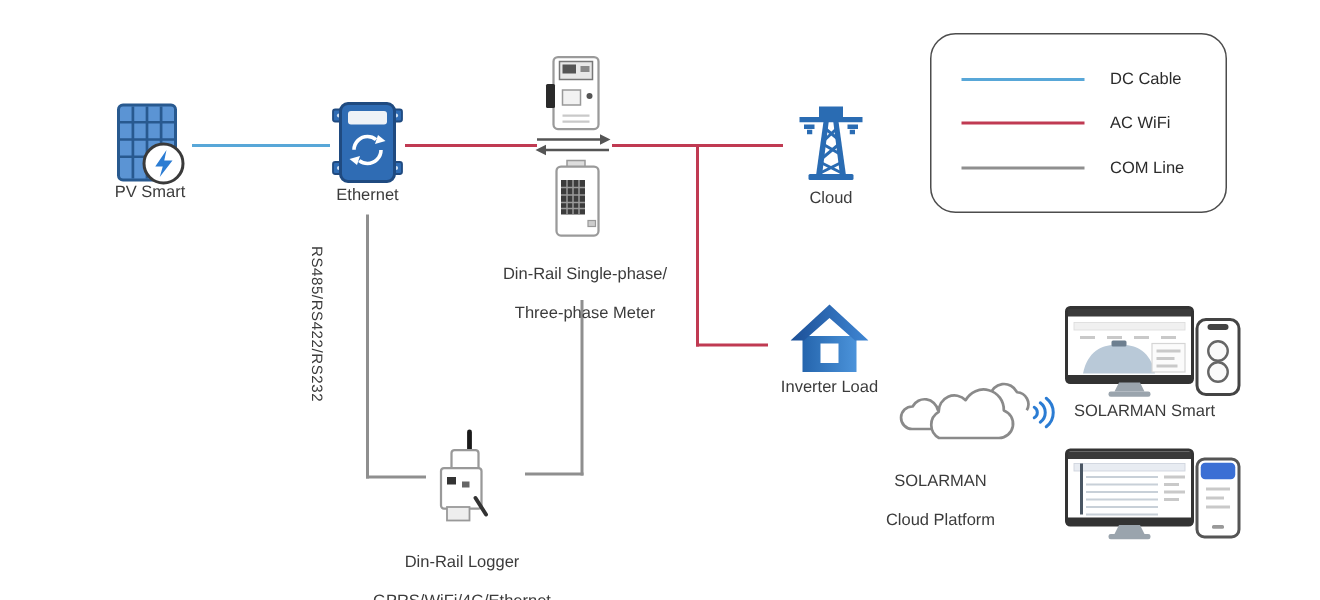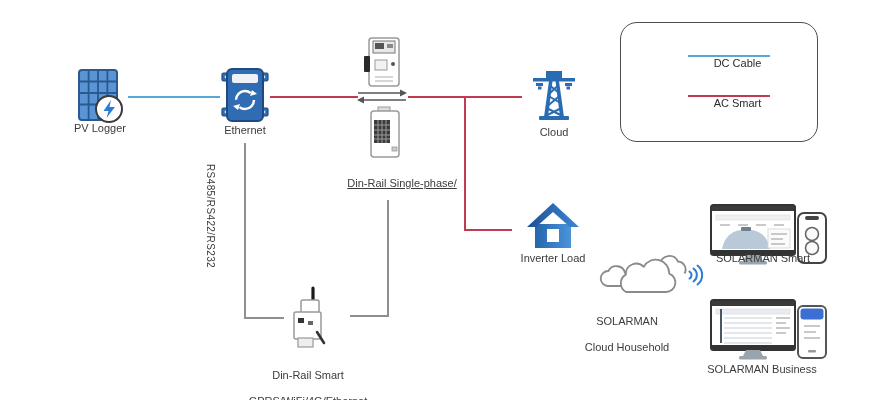--- a/index.html
+++ b/index.html
@@ -14,21 +14,21 @@
   .lbl2 { white-space:pre-line; }
   .vert-lbl {
     position:absolute; writing-mode:vertical-rl; font-size:10px; letter-spacing:0.4px;
     color:#3b3b3b; text-align:center;
   }
   .legend-box {
     position:absolute; left:620px; top:22px; width:198px; height:120px;
     border:1.5px solid #4d4d4d; border-radius:17px; background:#fff;
     display:flex; flex-direction:column; justify-content:space-evenly; padding:6px 0;
   }
-  .legend-row { display:flex; align-items:center; padding-left:20px;flex-direction:column; }
+  .legend-row { display:flex; align-items:center; padding-left:20px; }
   .legend-swatch { width:82px; height:2px; }
   .legend-label { margin-left:17px; font-size:11px; color:#2b2b2b; }
 </style>
 </head>
 <body>
 
 <div class="canvas">
 
   <div class="cable" style="left: 128px; top: 96px; width: 92px; height: 2px; background: rgb(88, 167, 216);"></div>
   <div class="cable" style="left: 270px; top: 96px; width: 88px; height: 2px; background: rgb(192, 58, 82);"></div>
@@ -48,21 +48,21 @@
           <line x1="22" y1="3" x2="22" y2="51"></line>
           <line x1="31.4" y1="3" x2="31.4" y2="51"></line>
         <line x1="4" y1="13.5" x2="40" y2="13.5"></line>
           <line x1="4" y1="25" x2="40" y2="25"></line>
           <line x1="4" y1="36.5" x2="40" y2="36.5"></line>
       </g>
       <circle cx="33" cy="41" r="13" fill="#ffffff" stroke="#3a3a3a" stroke-width="2"></circle>
       <polygon points="35,32 27.5,43 32.5,43 30.5,50 39,39 33.5,39" fill="#2b7cd3"></polygon>
     </svg>
   </div>
-  <div class="lbl" style="left:60px;top:122px;width:80px;">PV Logger</div>
+  <div class="lbl" style="left:60px;top:122px;width:80px;">PV Smart</div>
 
   <div class="abs" style="left:221px;top:67px;width:48px;height:58px;">
     <svg width="48" height="58" viewBox="0 0 48 58">
       <g fill="#2f6cb4" stroke="#1f4a80" stroke-width="1.2">
         <rect x="1" y="6" width="8" height="8" rx="1.5"></rect>
           <rect x="39" y="6" width="8" height="8" rx="1.5"></rect>
         <rect x="1" y="41" width="8" height="8" rx="1.5"></rect>
           <rect x="39" y="41" width="8" height="8" rx="1.5"></rect>
       </g>
       <circle cx="5" cy="10" r="1.4" fill="#cfe0f2"></circle>
@@ -111,22 +111,23 @@
           <line x1="18" y1="14" x2="18" y2="37"></line>
           <line x1="22" y1="14" x2="22" y2="37"></line>
         <line x1="10" y1="19" x2="26" y2="19"></line>
           <line x1="10" y1="24" x2="26" y2="24"></line>
           <line x1="10" y1="29" x2="26" y2="29"></line>
           <line x1="10" y1="33" x2="26" y2="33"></line>
       </g>
       <rect x="28" y="41" width="5" height="4" fill="#ccc" stroke="#999" stroke-width="0.8"></rect>
     </svg>
   </div>
-  <div class="lbl lbl2" style="left:332px;top:164px;width:140px;text-decoration:underline;">
+  <div class="lbl lbl2" style="left:320px;top:164px;width:140px;">
     <div>Din-Rail Single-phase/</div>
+    <div>Three-phase Meter</div>
   </div>
 
   <div class="abs" style="left:530px;top:70px;width:48px;height:54px;">
     <svg width="48" height="54" viewBox="0 0 48 54">
       <g fill="#2a6cb3">
         <rect x="16" y="1" width="16" height="7"></rect>
         <rect x="3" y="8" width="42" height="3.5"></rect>
         <rect x="6" y="13" width="7" height="3"></rect>
           <rect x="35" y="13" width="7" height="3"></rect>
         <rect x="8" y="16.5" width="3.5" height="3"></rect>
@@ -168,21 +169,21 @@
       <line x1="32" y1="3" x2="32" y2="17" stroke="#1a1a1a" stroke-width="3.2" stroke-linecap="round"></line>
       <rect x="20" y="15" width="18" height="14" rx="2" fill="#ffffff" stroke="#999" stroke-width="1.5"></rect>
       <rect x="13" y="27" width="27" height="27" rx="2" fill="#ffffff" stroke="#999" stroke-width="1.5"></rect>
       <rect x="17" y="33" width="6" height="5" fill="#333"></rect>
       <rect x="27" y="36" width="5" height="4" fill="#666"></rect>
       <line x1="36" y1="47" x2="43" y2="58" stroke="#333" stroke-width="2.6" stroke-linecap="round"></line>
       <rect x="17" y="53" width="15" height="9" fill="#eee" stroke="#999" stroke-width="1.2"></rect>
     </svg>
   </div>
   <div class="lbl lbl2" style="left:238px;top:356px;width:140px;">
-    <div>Din-Rail Smart</div>
+    <div>Din-Rail Logger</div>
     <div>GPRS/WiFi/4G/Ethernet</div>
   </div>
 
   <div class="abs" style="left:598px;top:240px;width:92px;height:58px;">
     <svg width="92" height="58" viewBox="0 0 92 58">
       <g fill="#ffffff" stroke="#8a8a8a" stroke-width="1.8" stroke-linejoin="round">
         <path d="M10 46 h15 a6.5 6.5 0 0 0 2.2-12.6 9 9 0 0 0-16.8-2.4 7 7 0 0 0-.4 15 Z"></path>
         <path d="M62 24 a9.5 9.5 0 0 1 18-2.5 8 8 0 0 1 6.5 12"></path>
         <path d="M28 52 h40 a9.5 9.5 0 0 0 3.2-18.4 13.5 13.5 0 0 0-25.4-6.8 10.5 10.5 0 0 0-18 7.8 A10 10 0 0 0 28 52 Z"></path>
       </g>
@@ -192,21 +193,21 @@
     <svg width="20" height="28" viewBox="0 0 20 28">
       <g stroke="#2b7cd3" stroke-width="2" fill="none" stroke-linecap="round">
         <path d="M3.5 17.5 a4 4 0 0 0 0-7"></path>
         <path d="M7.5 20.5 a8 8 0 0 0 0-13"></path>
         <path d="M11.5 23.5 a12 12 0 0 0 0-19"></path>
       </g>
     </svg>
   </div>
   <div class="lbl lbl2" style="left:576px;top:302px;width:102px;">
     <div>SOLARMAN</div>
-    <div>Cloud Household</div>
+    <div>Cloud Platform</div>
   </div>
 
   <div class="abs" style="left:710px;top:203px;width:122px;height:62px;">
     <svg width="122" height="62" viewBox="0 0 122 62">
       <rect x="1" y="2" width="84" height="50" rx="2.5" fill="#ffffff" stroke="#333" stroke-width="2"></rect>
       <rect x="2" y="3" width="82" height="5" fill="#3a3a3a"></rect>
       <rect x="6" y="12" width="74" height="5" fill="#f0f0f0" stroke="#ddd" stroke-width="0.6"></rect>
       <g fill="#c9c9c9">
         <rect x="10" y="21" width="10" height="2"></rect>
           <rect x="28" y="21" width="10" height="2"></rect>
@@ -223,21 +224,21 @@
       </g>
       <rect x="1" y="47" width="84" height="5" fill="#333"></rect>
       <polygon points="36,52 50,52 53,58 33,58" fill="#9aa4ad"></polygon>
       <rect x="29" y="58" width="28" height="3.5" rx="1.5" fill="#9aa4ad"></rect>
       <rect x="88" y="10" width="28" height="50" rx="6" fill="#ffffff" stroke="#444" stroke-width="2"></rect>
       <rect x="95" y="13" width="14" height="4" rx="2" fill="#444"></rect>
       <circle cx="102" cy="31" r="6.5" fill="#fafafa" stroke="#666" stroke-width="1.6"></circle>
       <circle cx="102" cy="45" r="6.5" fill="#fafafa" stroke="#666" stroke-width="1.6"></circle>
     </svg>
   </div>
-  <div class="lbl" style="left:702px;top:252px;width:122px;">SOLARMAN Smart</div>
+  <div class="lbl" style="left:702px;top:268px;width:122px;">SOLARMAN Smart</div>
 
   <div class="abs" style="left:710px;top:298px;width:122px;height:62px;">
     <svg width="122" height="62" viewBox="0 0 122 62">
       <rect x="1" y="2" width="84" height="50" rx="2.5" fill="#ffffff" stroke="#333" stroke-width="2"></rect>
       <rect x="2" y="3" width="82" height="5" fill="#3a3a3a"></rect>
       <rect x="6" y="11" width="74" height="5" fill="#e8ecf2" stroke="#d0d6de" stroke-width="0.6"></rect>
       <line x1="11" y1="11" x2="11" y2="45" stroke="#4a5663" stroke-width="2"></line>
       <g stroke="#c8d0d8" stroke-width="1.2">
         <line x1="14" y1="20" x2="62" y2="20"></line>
           <line x1="14" y1="25" x2="62" y2="25"></line>
@@ -258,26 +259,29 @@
       <rect x="88" y="8" width="28" height="52" rx="5" fill="#ffffff" stroke="#555" stroke-width="2"></rect>
       <rect x="90.5" y="10.5" width="23" height="11" rx="3" fill="#3b6fd4"></rect>
       <g fill="#c9c9c9">
         <rect x="94" y="27" width="16" height="2"></rect>
           <rect x="94" y="33" width="12" height="2"></rect>
           <rect x="94" y="39" width="16" height="2"></rect>
       </g>
       <rect x="98" y="52" width="8" height="2.5" rx="1" fill="#999"></rect>
     </svg>
   </div>
-  <div class="lbl" style="left:700px;top:363px;width:124px;">SOLARMAN Business</div>
 
   <div class="legend-box">
     <div class="legend-row">
       <div class="legend-swatch" style="background: rgb(88, 167, 216);"></div>
       <div class="legend-label">DC Cable</div>
     </div>
     <div class="legend-row">
       <div class="legend-swatch" style="background: rgb(192, 58, 82);"></div>
-      <div class="legend-label">AC Smart</div>
+      <div class="legend-label">AC WiFi</div>
     </div>
+    <div class="legend-row">
+      <div class="legend-swatch" style="background: rgb(143, 143, 143);"></div>
+      <div class="legend-label">COM Line</div>
+    </div>
   </div>
 
 </div>
 
 </body></html>

